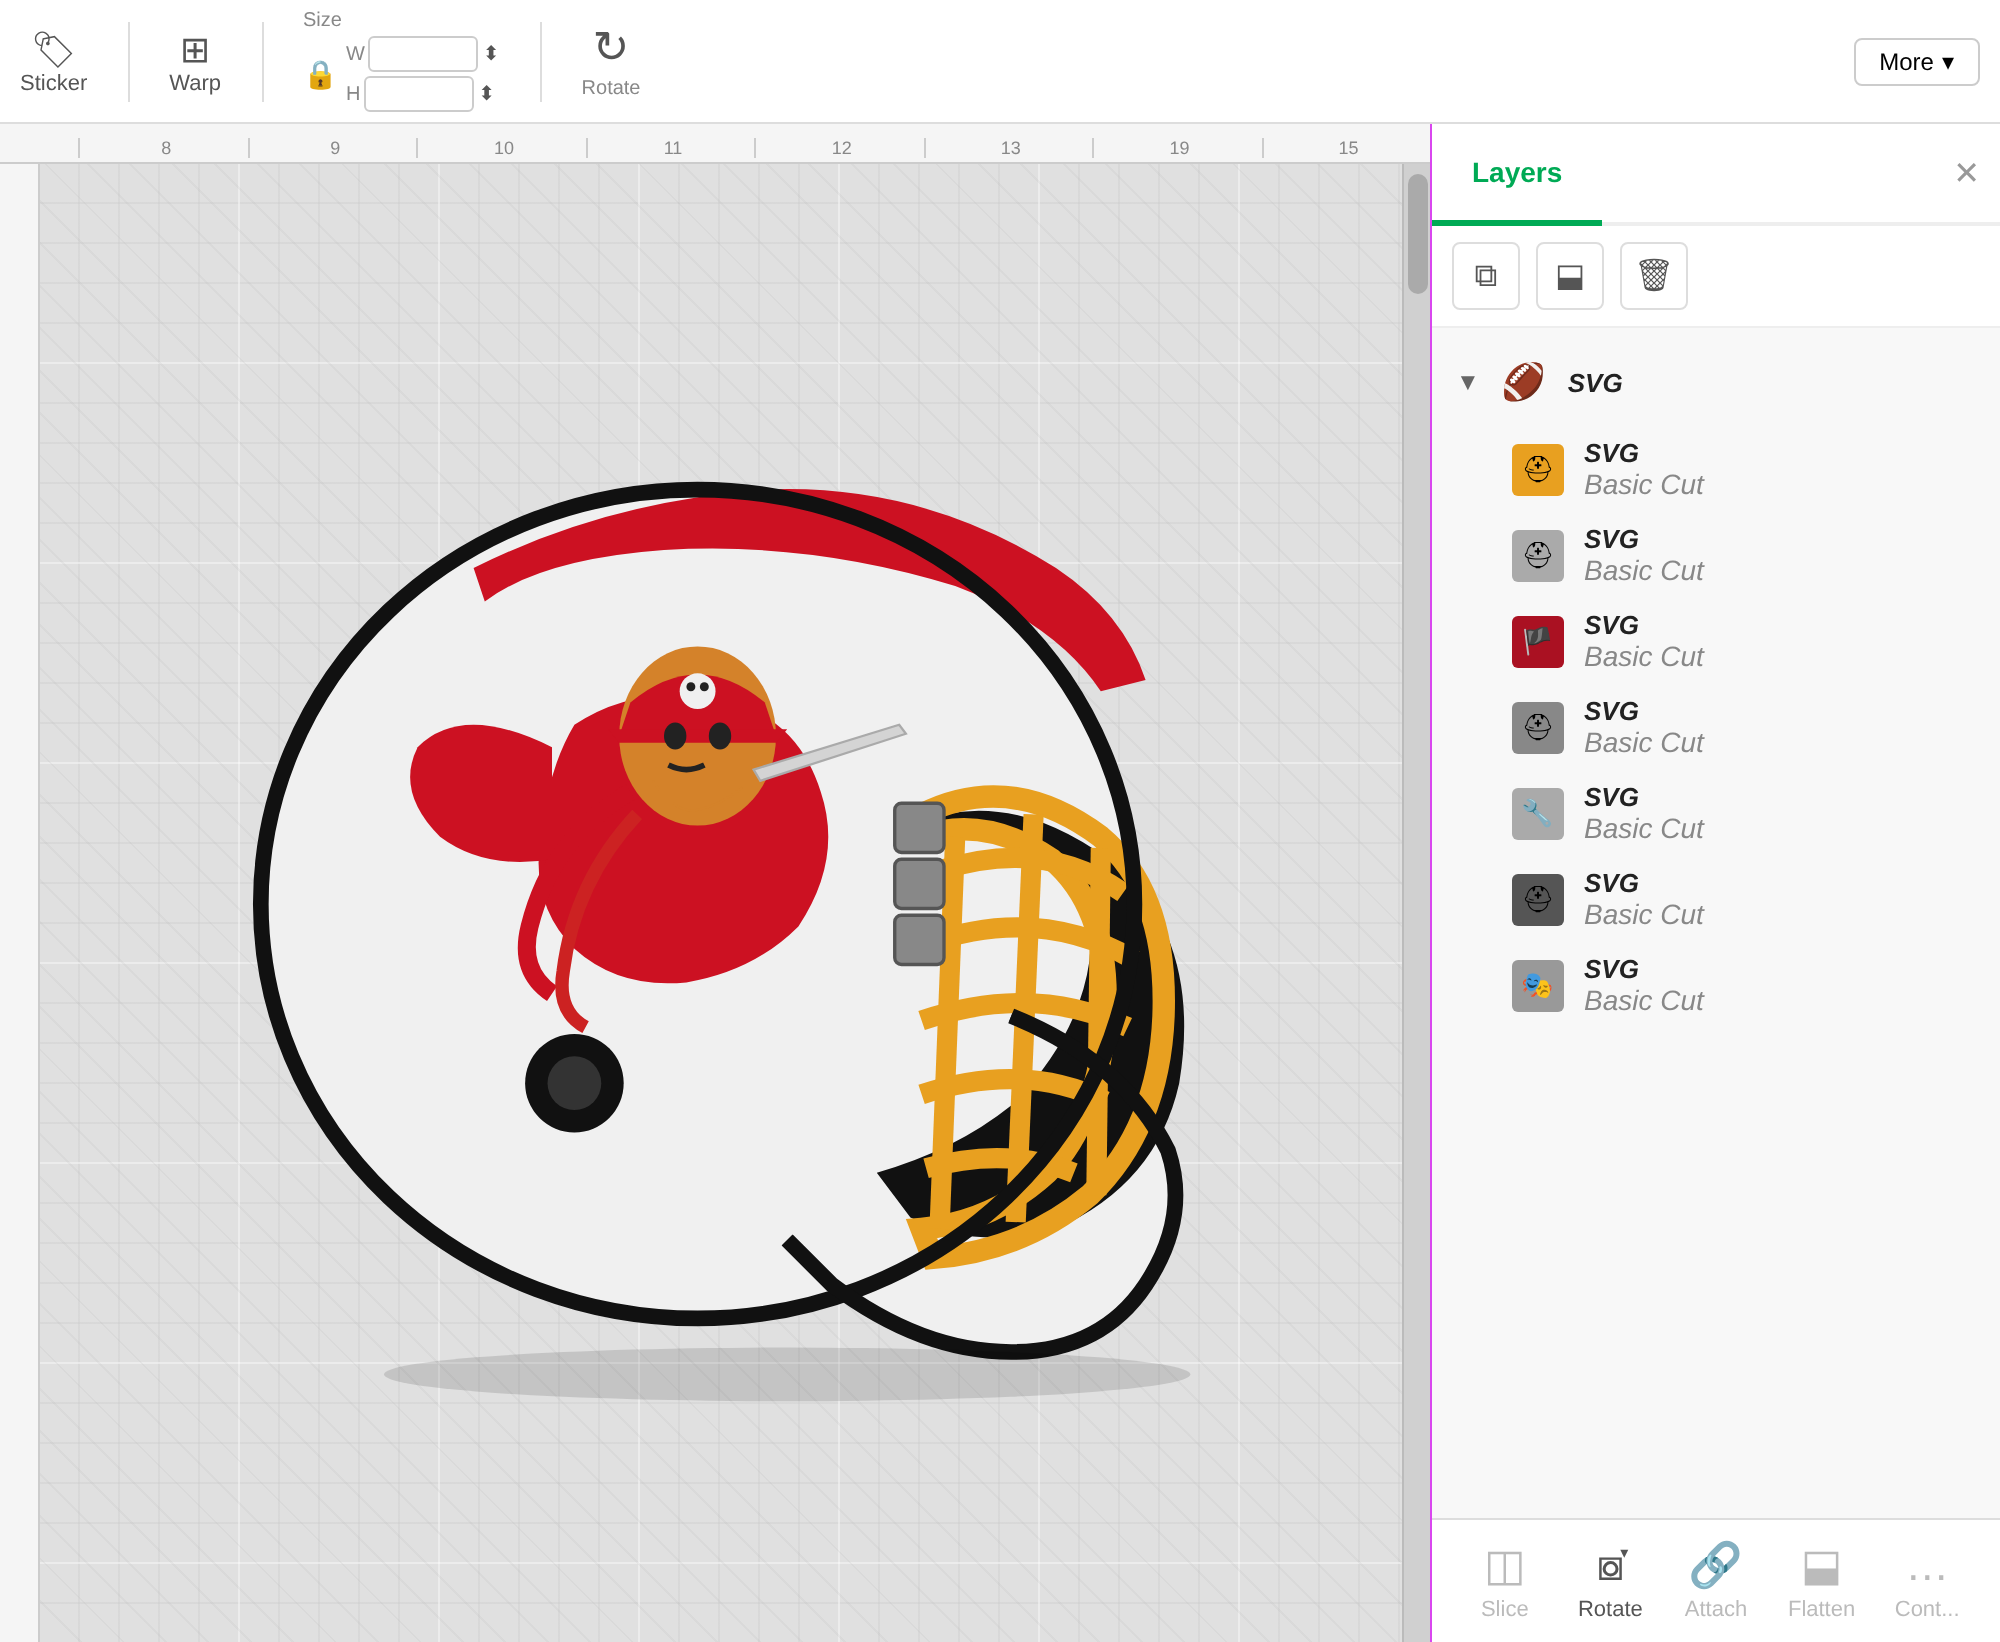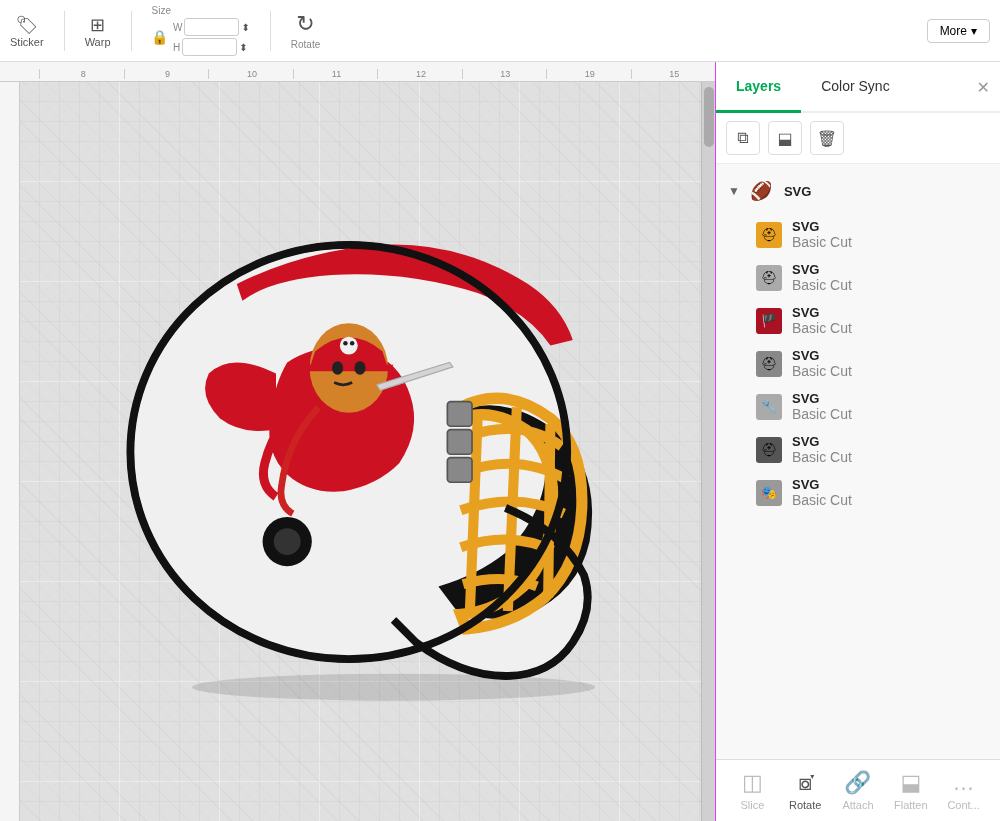--- a/index.html
+++ b/index.html
@@ -281,20 +281,21 @@
       border-radius: 3px;
       overflow: hidden;
       display: flex;
       align-items: center;
       justify-content: center;
       font-size: 18px;
     }
     .layer-info {
       display: flex;
       flex-direction: column;
+      font-style: italic;
     }
     .layer-name {
       font-size: 13px;
       font-weight: 600;
       color: #222;
     }
     .layer-sub {
       font-size: 14px;
       color: #888;
     }
@@ -532,23 +533,20 @@
     </div>
 
   </div>
 
   <div class="right-panel">
 
     <div class="panel-tabs">
       <div class="panel-tab active">
         <span>Layers</span>
       </div>
-      <div class="panel-tab">
-        <span>Color Sync</span>
-      </div>
       <span class="panel-tab-close">✕</span>
     </div>
 
     <div class="panel-toolbar">
       <button class="panel-tool-btn">
         <span>⧉</span>
       </button>
       <button class="panel-tool-btn">
         <span>⬓</span>
       </button>

